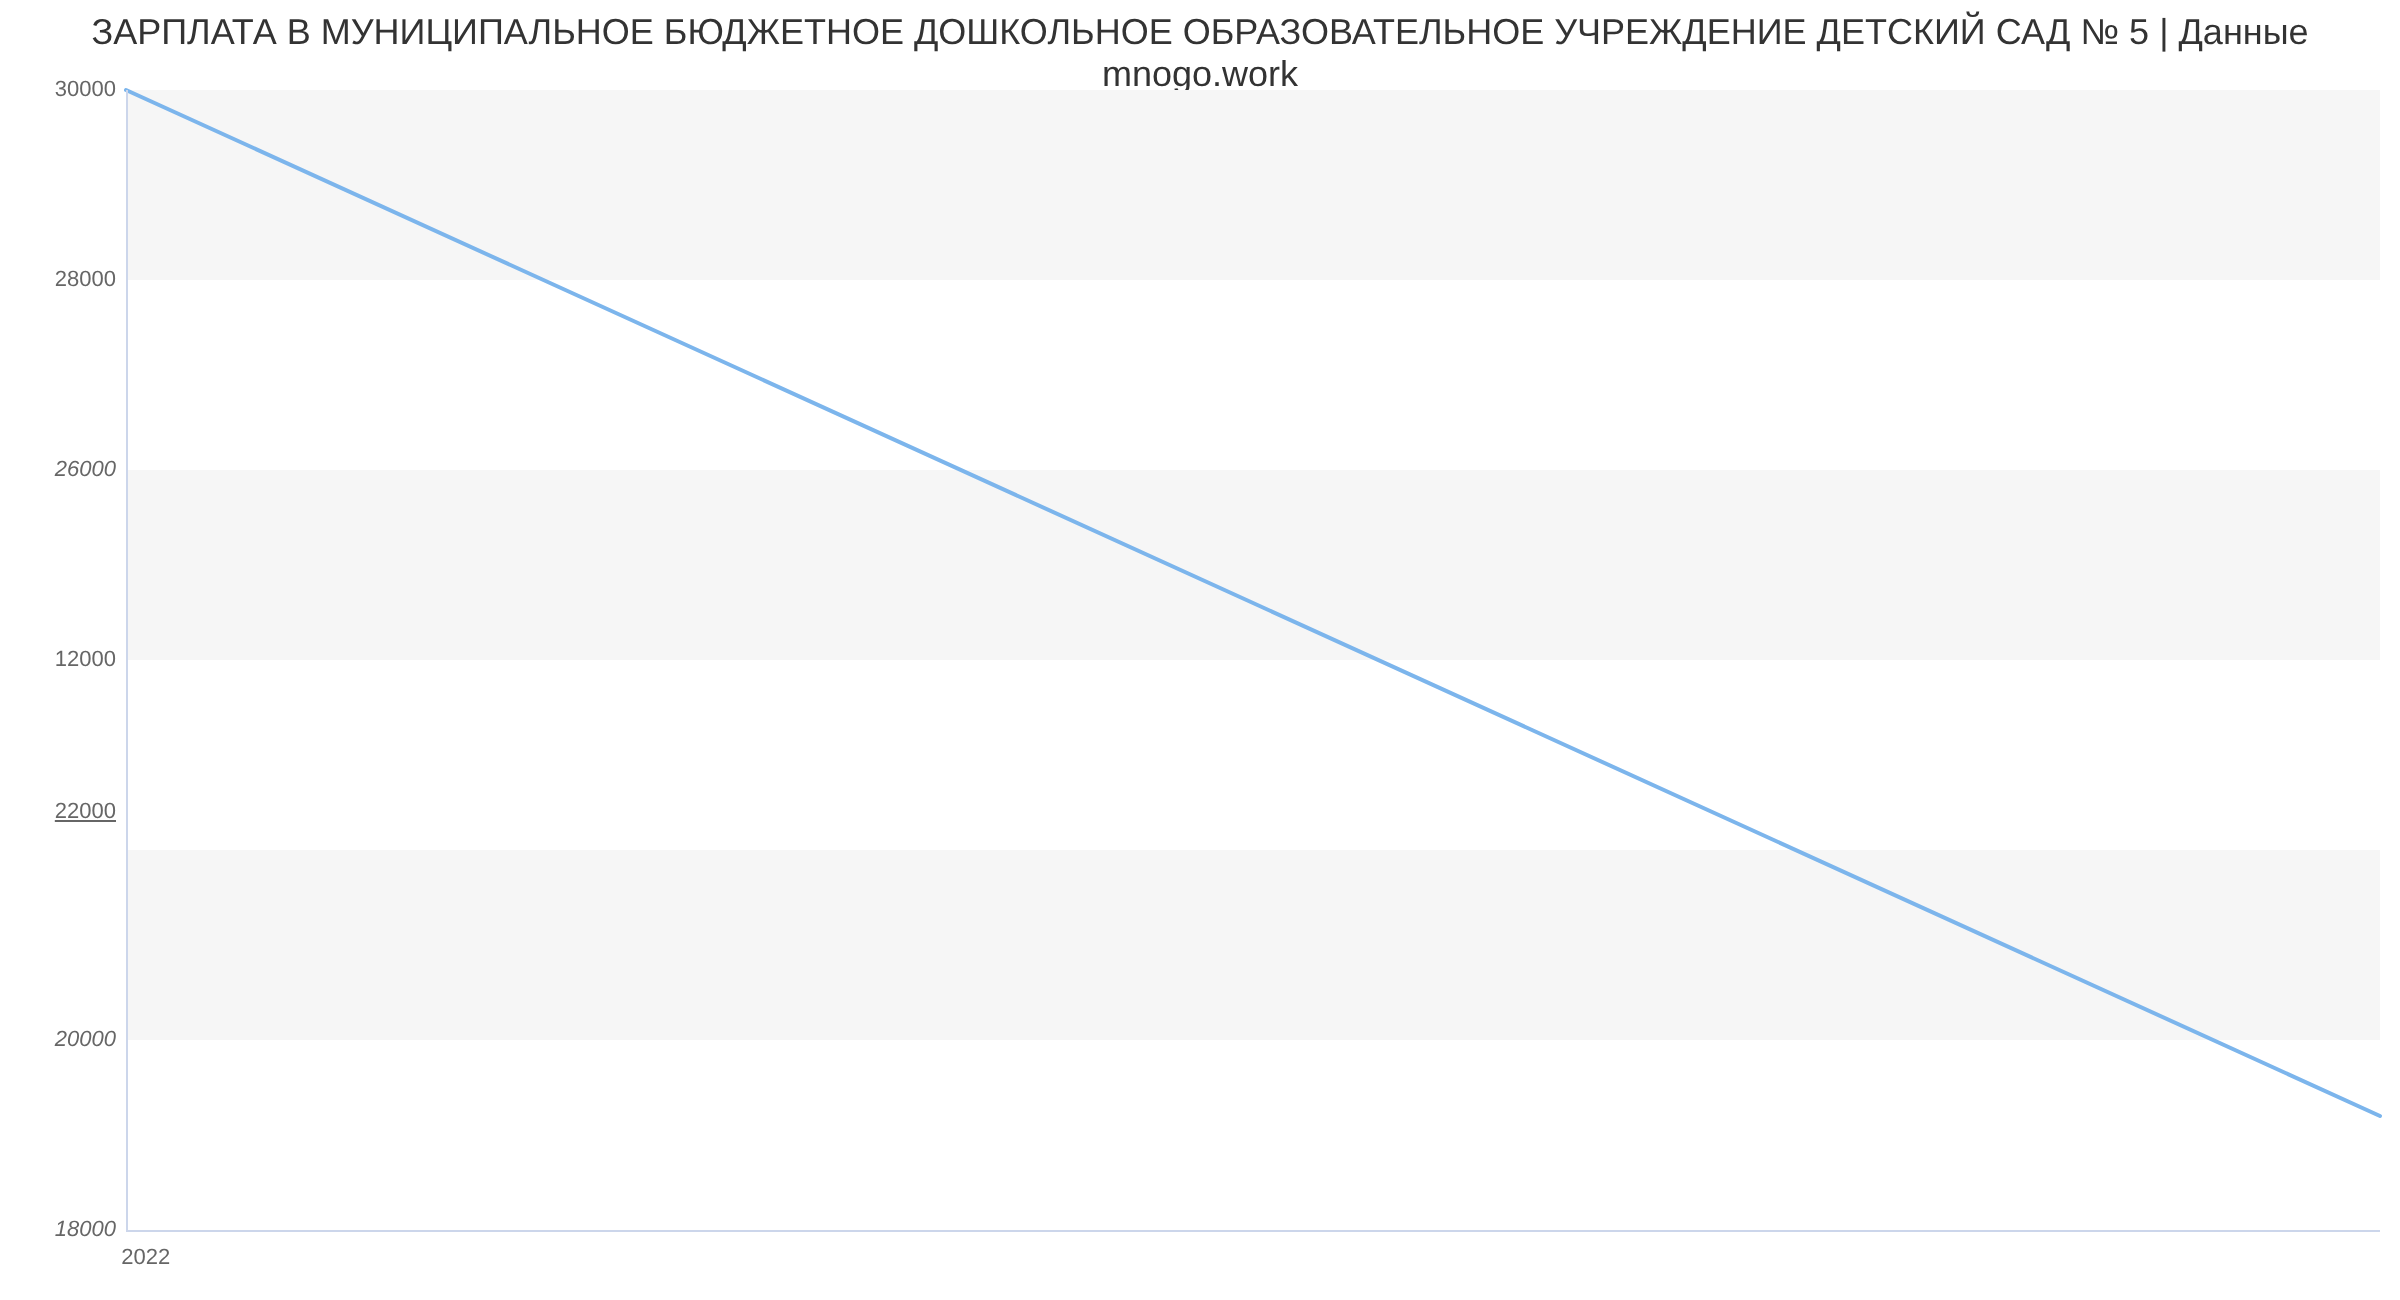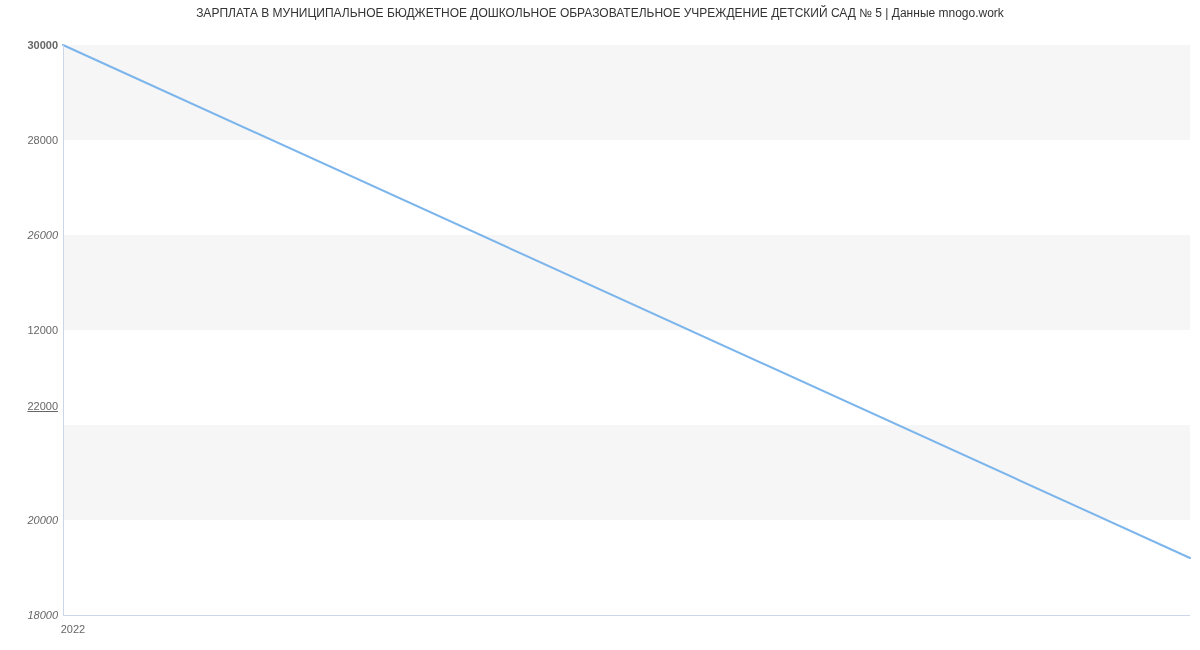--- a/index.html
+++ b/index.html
@@ -15,21 +15,21 @@
     position: relative;
     width: 1200px;
     height: 650px;
   }
   .title {
     position: absolute;
     top: 6px;
     left: 0;
     width: 1200px;
     text-align: center;
-    font-size: 12px;
+    font-size: 18px;
     font-weight: 400;
     color: #333333;
   }
   .plot {
     position: absolute;
     left: 63px;
     top: 45px;
     width: 1127px;
     height: 570px;
     background: #ffffff;
@@ -109,20 +109,20 @@
   <div class="axis-line-y"></div>
   <div class="axis-line-x"></div>
 
   <div id="y-ticks">
       <div class="tick-y" style="top: 615px; font-style: italic;">18000</div>
       <div class="tick-y" style="top: 520px; font-style: italic;">20000</div>
       <div class="tick-y" style="top: 406px; text-decoration: underline;">22000</div>
       <div class="tick-y" style="top: 330px;">12000</div>
       <div class="tick-y" style="top: 235px; font-style: italic;">26000</div>
       <div class="tick-y" style="top: 140px;">28000</div>
-      <div class="tick-y" style="top: 45px; font-weight: bold;">30000</div>
+      <div class="tick-y" style="top: 45px;">30000</div>
     </div>
   <div id="x-ticks">
       <div class="tick-x" style="left: 68px; transform: translateX(-30%);">2022</div>
       <div class="tick-x" style="left: 1262px; transform: translateX(-70%); font-family: Liberation Mono, monospace;">2023</div>
     </div>
 
 </div>
 
 </body></html>

